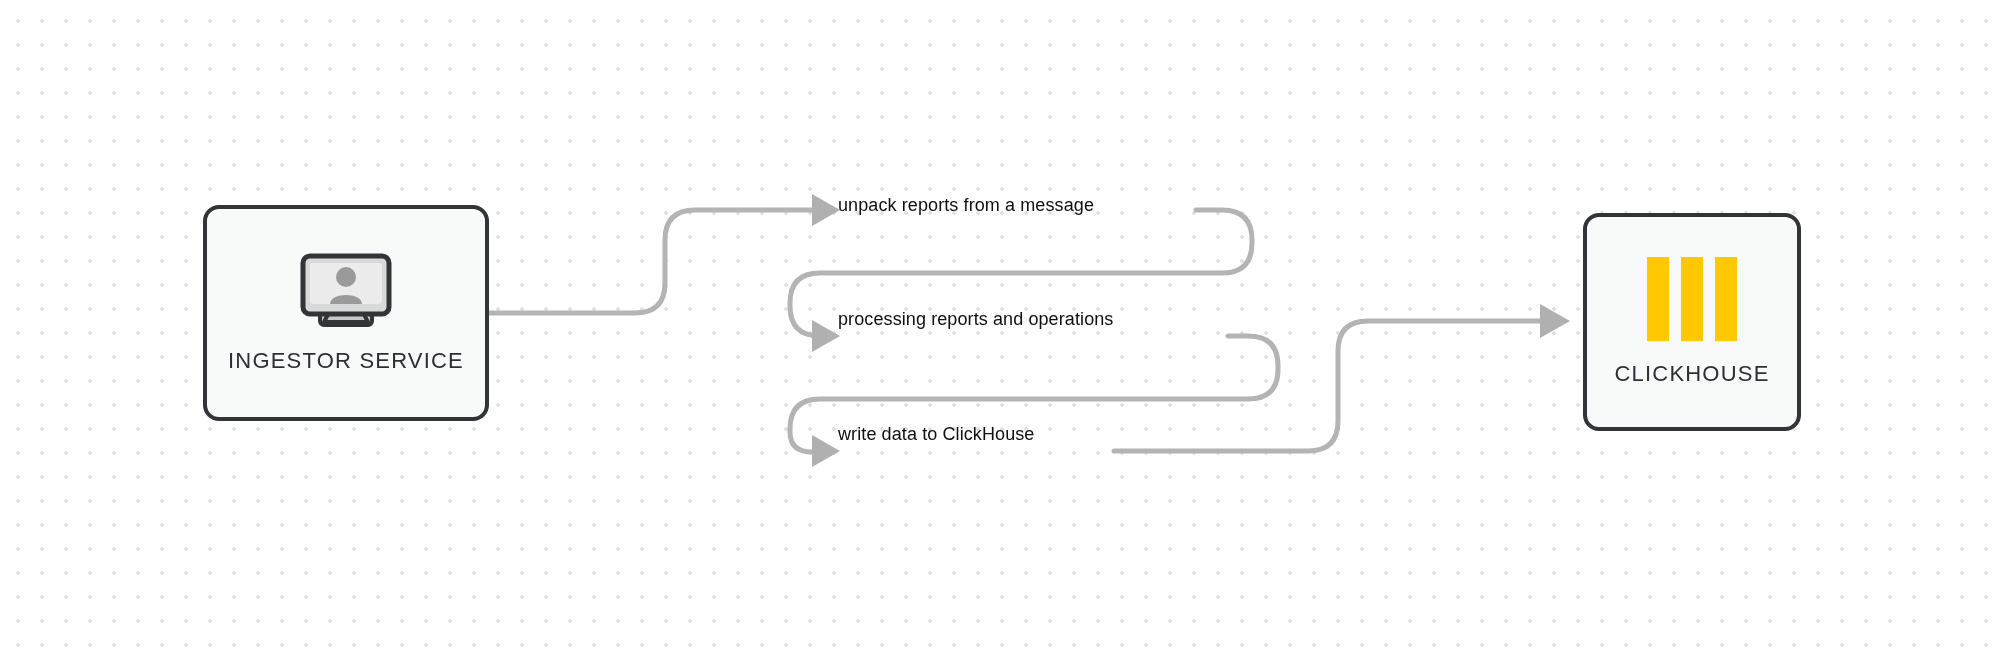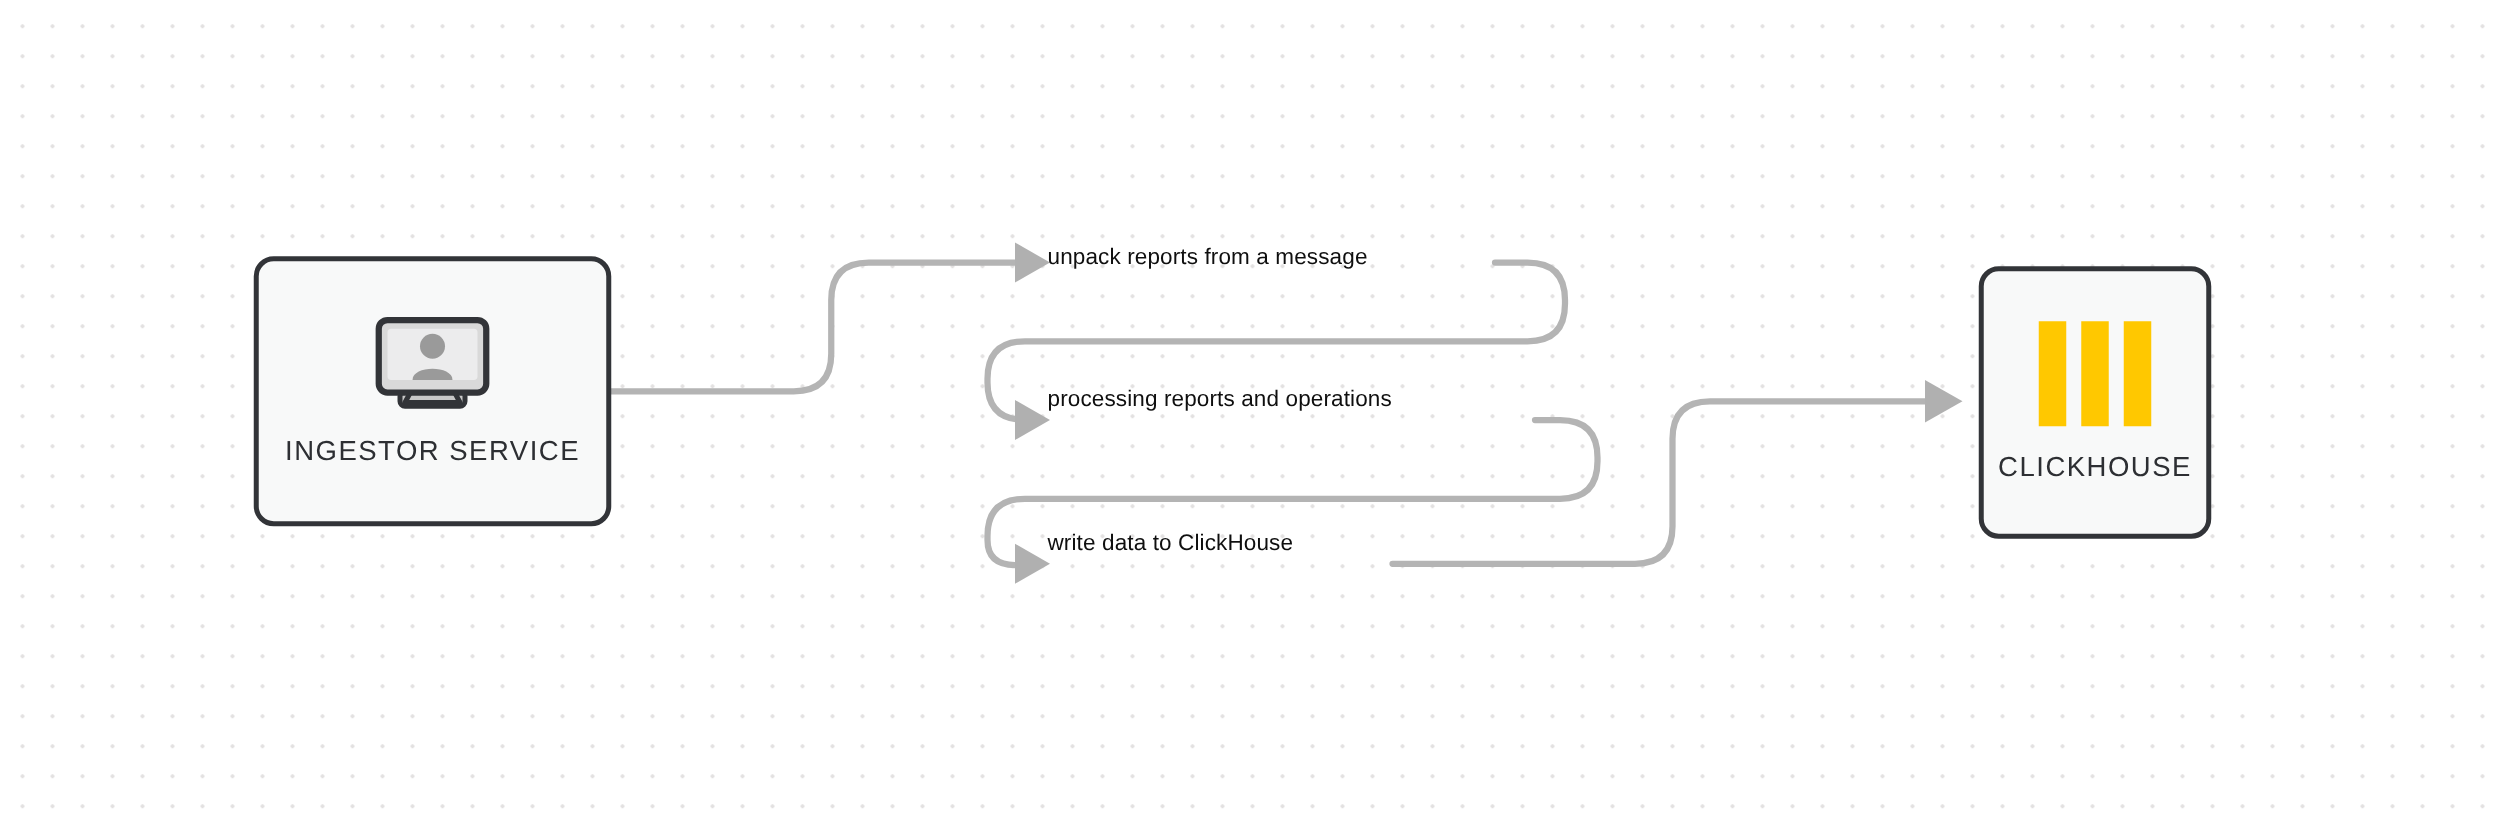--- a/index.html
+++ b/index.html
@@ -57,21 +57,21 @@
   }
   #node-ingestor {
     left: 203px;
     top: 205px;
     width: 286px;
     height: 216px;
   }
   #node-clickhouse {
     left: 1583px;
     top: 213px;
-    width: 186px;
+    width: 218px;
     height: 218px;
   }
   .node-label {
     font-size: 22px;
     color: #2d2f33;
     letter-spacing: 1.2px;
     text-align: center;
     font-family: "Liberation Sans", sans-serif;
   }
   .node-icon {

